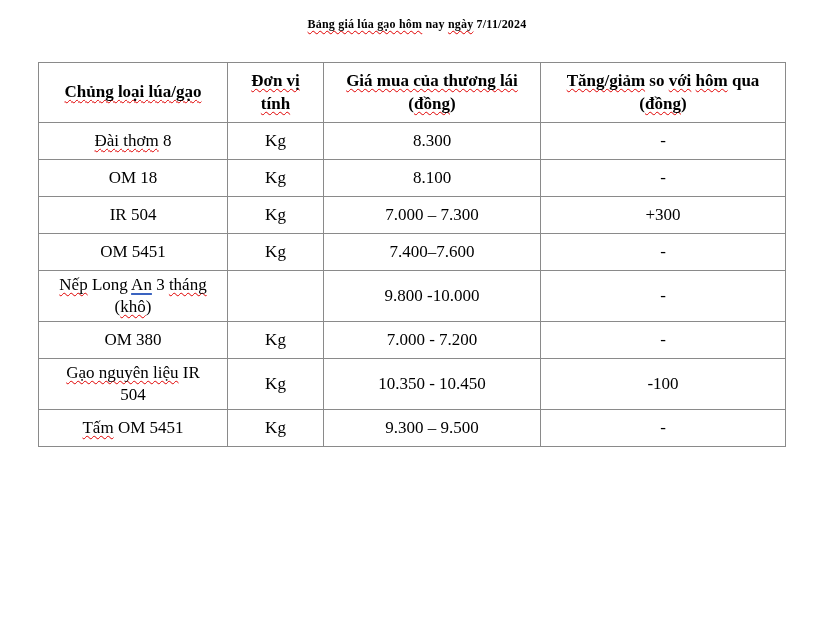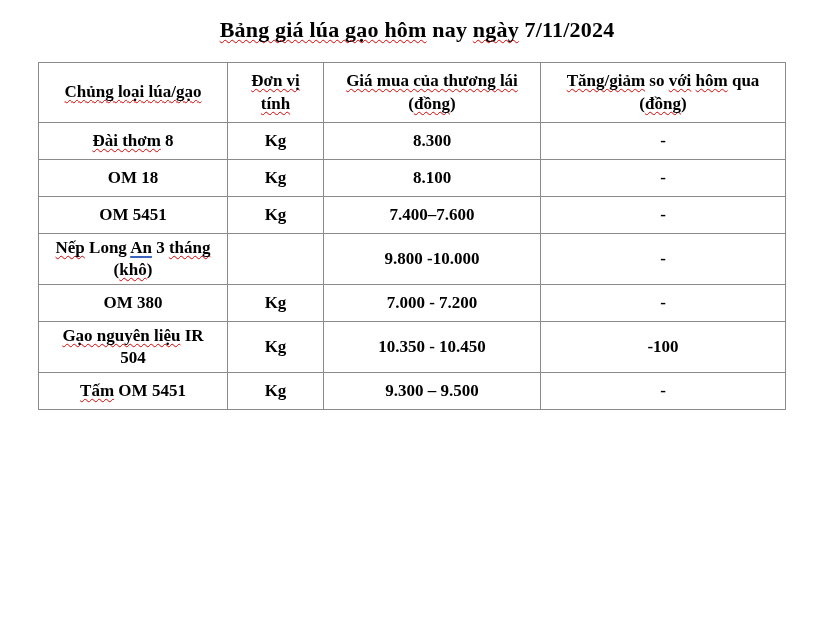--- a/index.html
+++ b/index.html
@@ -11,34 +11,34 @@
   }
   *{box-sizing:border-box;}
   html,body{margin:0;padding:0;}
   body{width:834px;height:638px;background:var(--bg);}
   .page{
     position:relative;width:834px;height:638px;overflow:hidden;
     font-family:"Liberation Serif", serif;color:var(--text);background:var(--bg);
   }
   .title{
     position:absolute;top:17px;left:0;width:100%;margin:0;
-    text-align:center;font-size:22px;font-weight:700;letter-spacing:.2px;
+    text-align:center;font-size:12px;font-weight:700;letter-spacing:.2px;
   }
   table.price-table{
     position:absolute;left:38px;top:62px;width:747px;
     border-collapse:collapse;table-layout:fixed;
   }
   th,td{
     border:1px solid var(--border);
     text-align:center;vertical-align:middle;
     font-size:17px;line-height:1.3;padding:3px 6px;overflow:hidden;
   }
   thead tr{height:60px;padding-left:28px;}
   thead th{font-weight:700;}
-  tbody tr{height:37px;font-weight:bold;}
+  tbody tr{height:37px;}
   .sp{
     text-decoration:underline;text-decoration-style:wavy;
     text-decoration-color:var(--spell);text-decoration-thickness:1px;
     text-underline-offset:2px;text-decoration-skip-ink:none;
   }
   .gr{
     text-decoration:underline;text-decoration-style:solid;
     text-decoration-color:var(--grammar);text-decoration-thickness:1.5px;
     text-underline-offset:3px;text-decoration-skip-ink:none;text-align:center;
   }
@@ -72,20 +72,26 @@
           <td>8.300</td>
           <td>-</td>
         </tr>
         <tr>
           <td><span>OM 18</span></td>
           <td>Kg</td>
           <td>8.100</td>
           <td>-</td>
         </tr>
         <tr>
+          <td><span>IR 504</span></td>
+          <td>Kg</td>
+          <td>7.000 – 7.300</td>
+          <td>+300</td>
+        </tr>
+        <tr>
           <td><span>OM 5451</span></td>
           <td>Kg</td>
           <td>7.400–7.600</td>
           <td>-</td>
         </tr>
         <tr>
           <td><span class="sp">Nếp</span><span> Long </span><span class="gr">An</span><span> 3 </span><span class="sp">tháng</span><br><span>(</span><span class="sp">khô</span><span>)</span></td>
           <td></td>
           <td>9.800 -10.000</td>
           <td>-</td>

